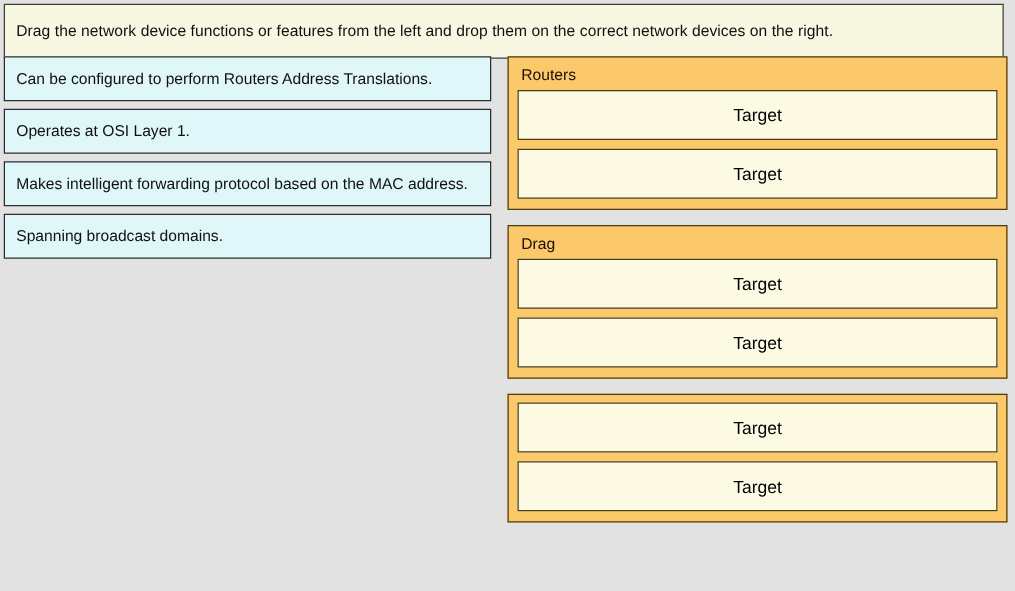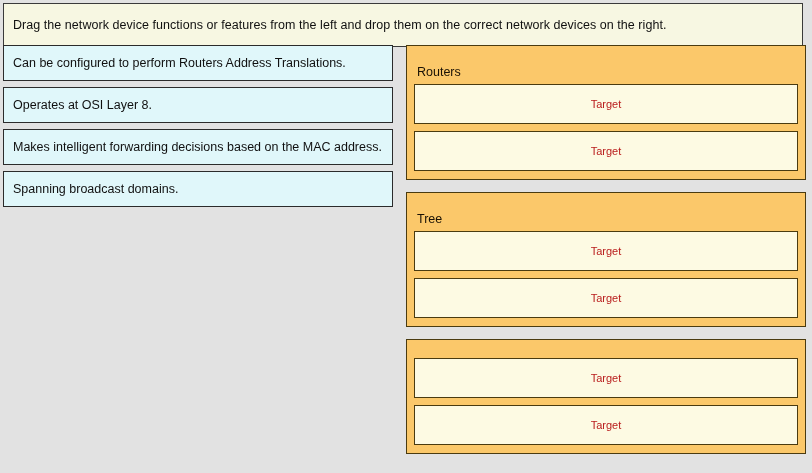--- a/index.html
+++ b/index.html
@@ -75,21 +75,21 @@
     top: 45px;
     width: 400px;
   }
   .target-group {
     box-sizing: border-box;
     width: 400px;
     background: #fcc濃;
     background: #fbc86a;
     border: 1px solid #4a3b10;
     margin-bottom: 12px;
-    padding: 18px 7px 8px 7px;
+    padding: 6px 7px 8px 7px;
   }
   .target-group-title {
     font-size: 12.5px;
     color: #1a1205;
     font-weight: normal;
     margin: 1px 0 5px 3px;
     white-space: nowrap;
   }
   .drop-target {
     box-sizing: border-box;
@@ -100,62 +100,62 @@
     margin-bottom: 7px;
     display: flex;
     align-items: center;
     justify-content: center;
     cursor: pointer;
   }
   .drop-target:last-child {
     margin-bottom: 0;
   }
   .drop-target-label {
-    font-size: 11px;
-    color: #b91c1c;
+    font-size: 14px;
+    color: #000000;
   }
 </style>
 </head>
 <body>
 
 <div id="app">
 
   <div class="instruction-banner">
     <span class="instruction-text">Drag the network device functions or features from the left and drop them on the correct network devices on the right.</span>
   </div>
 
   <div class="source-column">
     <div class="source-item">
       <span class="source-item-label">Can be configured to perform Routers Address Translations.</span>
     </div>
     <div class="source-item">
-      <span class="source-item-label">Operates at OSI Layer 8.</span>
+      <span class="source-item-label">Operates at OSI Layer 1.</span>
     </div>
     <div class="source-item">
-      <span class="source-item-label">Makes intelligent forwarding decisions based on the MAC address.</span>
+      <span class="source-item-label">Makes intelligent forwarding protocol based on the MAC address.</span>
     </div>
     <div class="source-item">
       <span class="source-item-label">Spanning broadcast domains.</span>
     </div>
   </div>
 
   <div class="target-column">
 
     <div class="target-group">
       <div class="target-group-title">Routers</div>
       <div class="drop-target">
         <span class="drop-target-label">Target</span>
       </div>
       <div class="drop-target">
         <span class="drop-target-label">Target</span>
       </div>
     </div>
 
     <div class="target-group">
-      <div class="target-group-title">Tree</div>
+      <div class="target-group-title">Drag</div>
       <div class="drop-target">
         <span class="drop-target-label">Target</span>
       </div>
       <div class="drop-target">
         <span class="drop-target-label">Target</span>
       </div>
     </div>
 
     <div class="target-group">
       <div class="drop-target">

